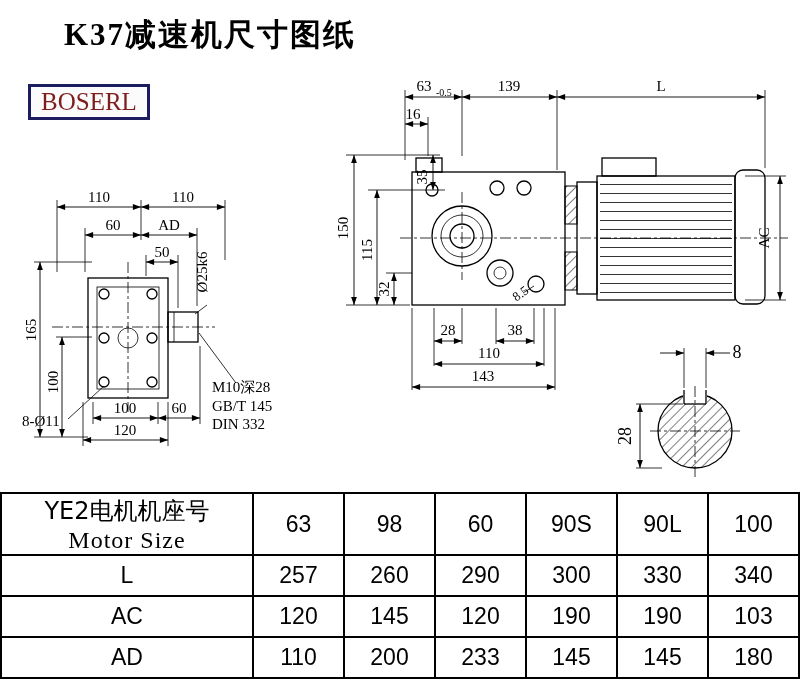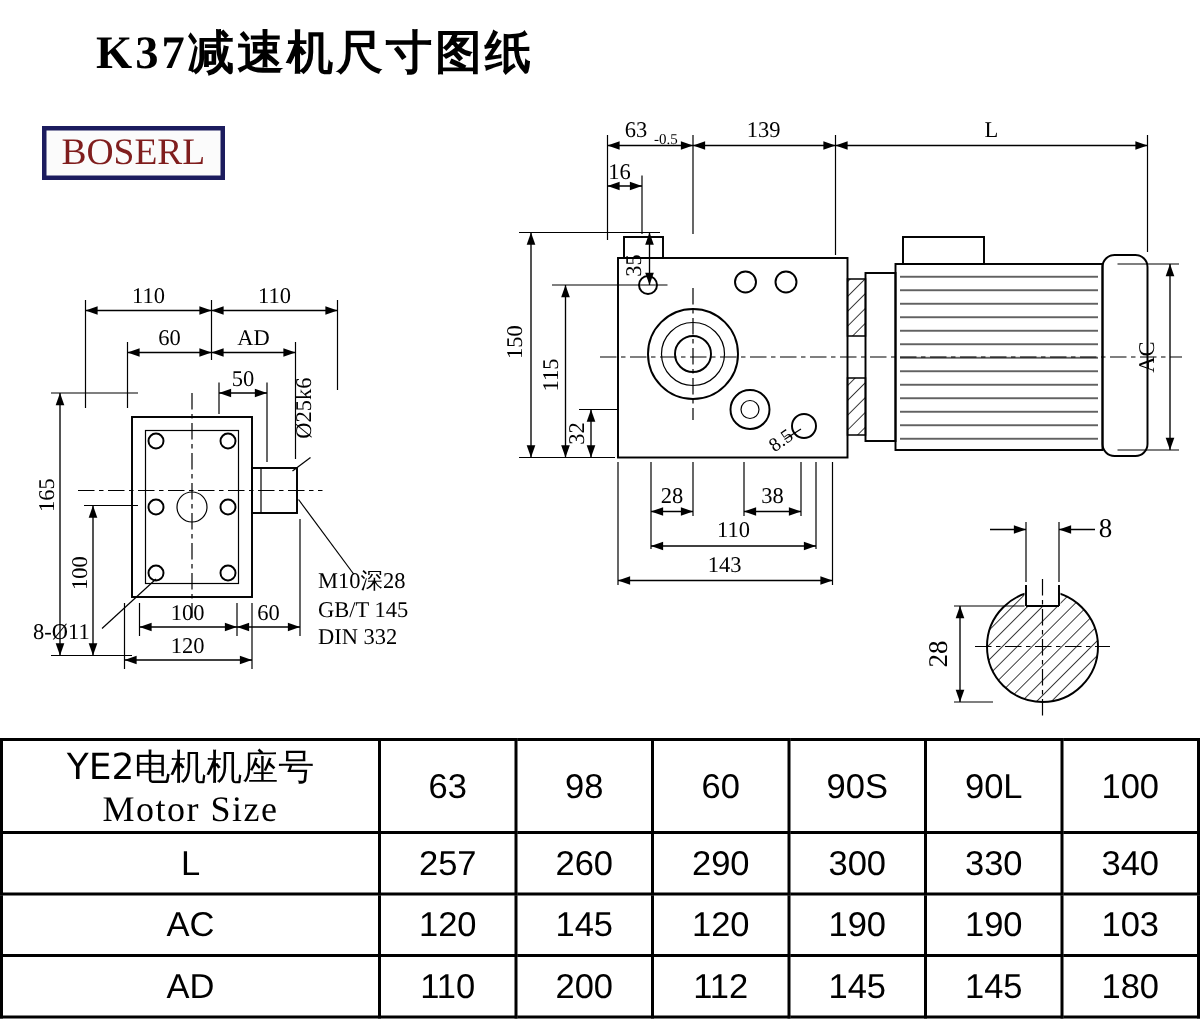--- a/index.html
+++ b/index.html
@@ -243,19 +243,19 @@
       <td>145</td>
       <td>120</td>
       <td>190</td>
       <td>190</td>
       <td>103</td>
     </tr>
     <tr class="r">
       <td>AD</td>
       <td>110</td>
       <td>200</td>
-      <td>112</td>
+      <td>233</td>
       <td>145</td>
       <td>145</td>
       <td>180</td>
     </tr>
   </tbody>
 </table>
 
 </body></html>

